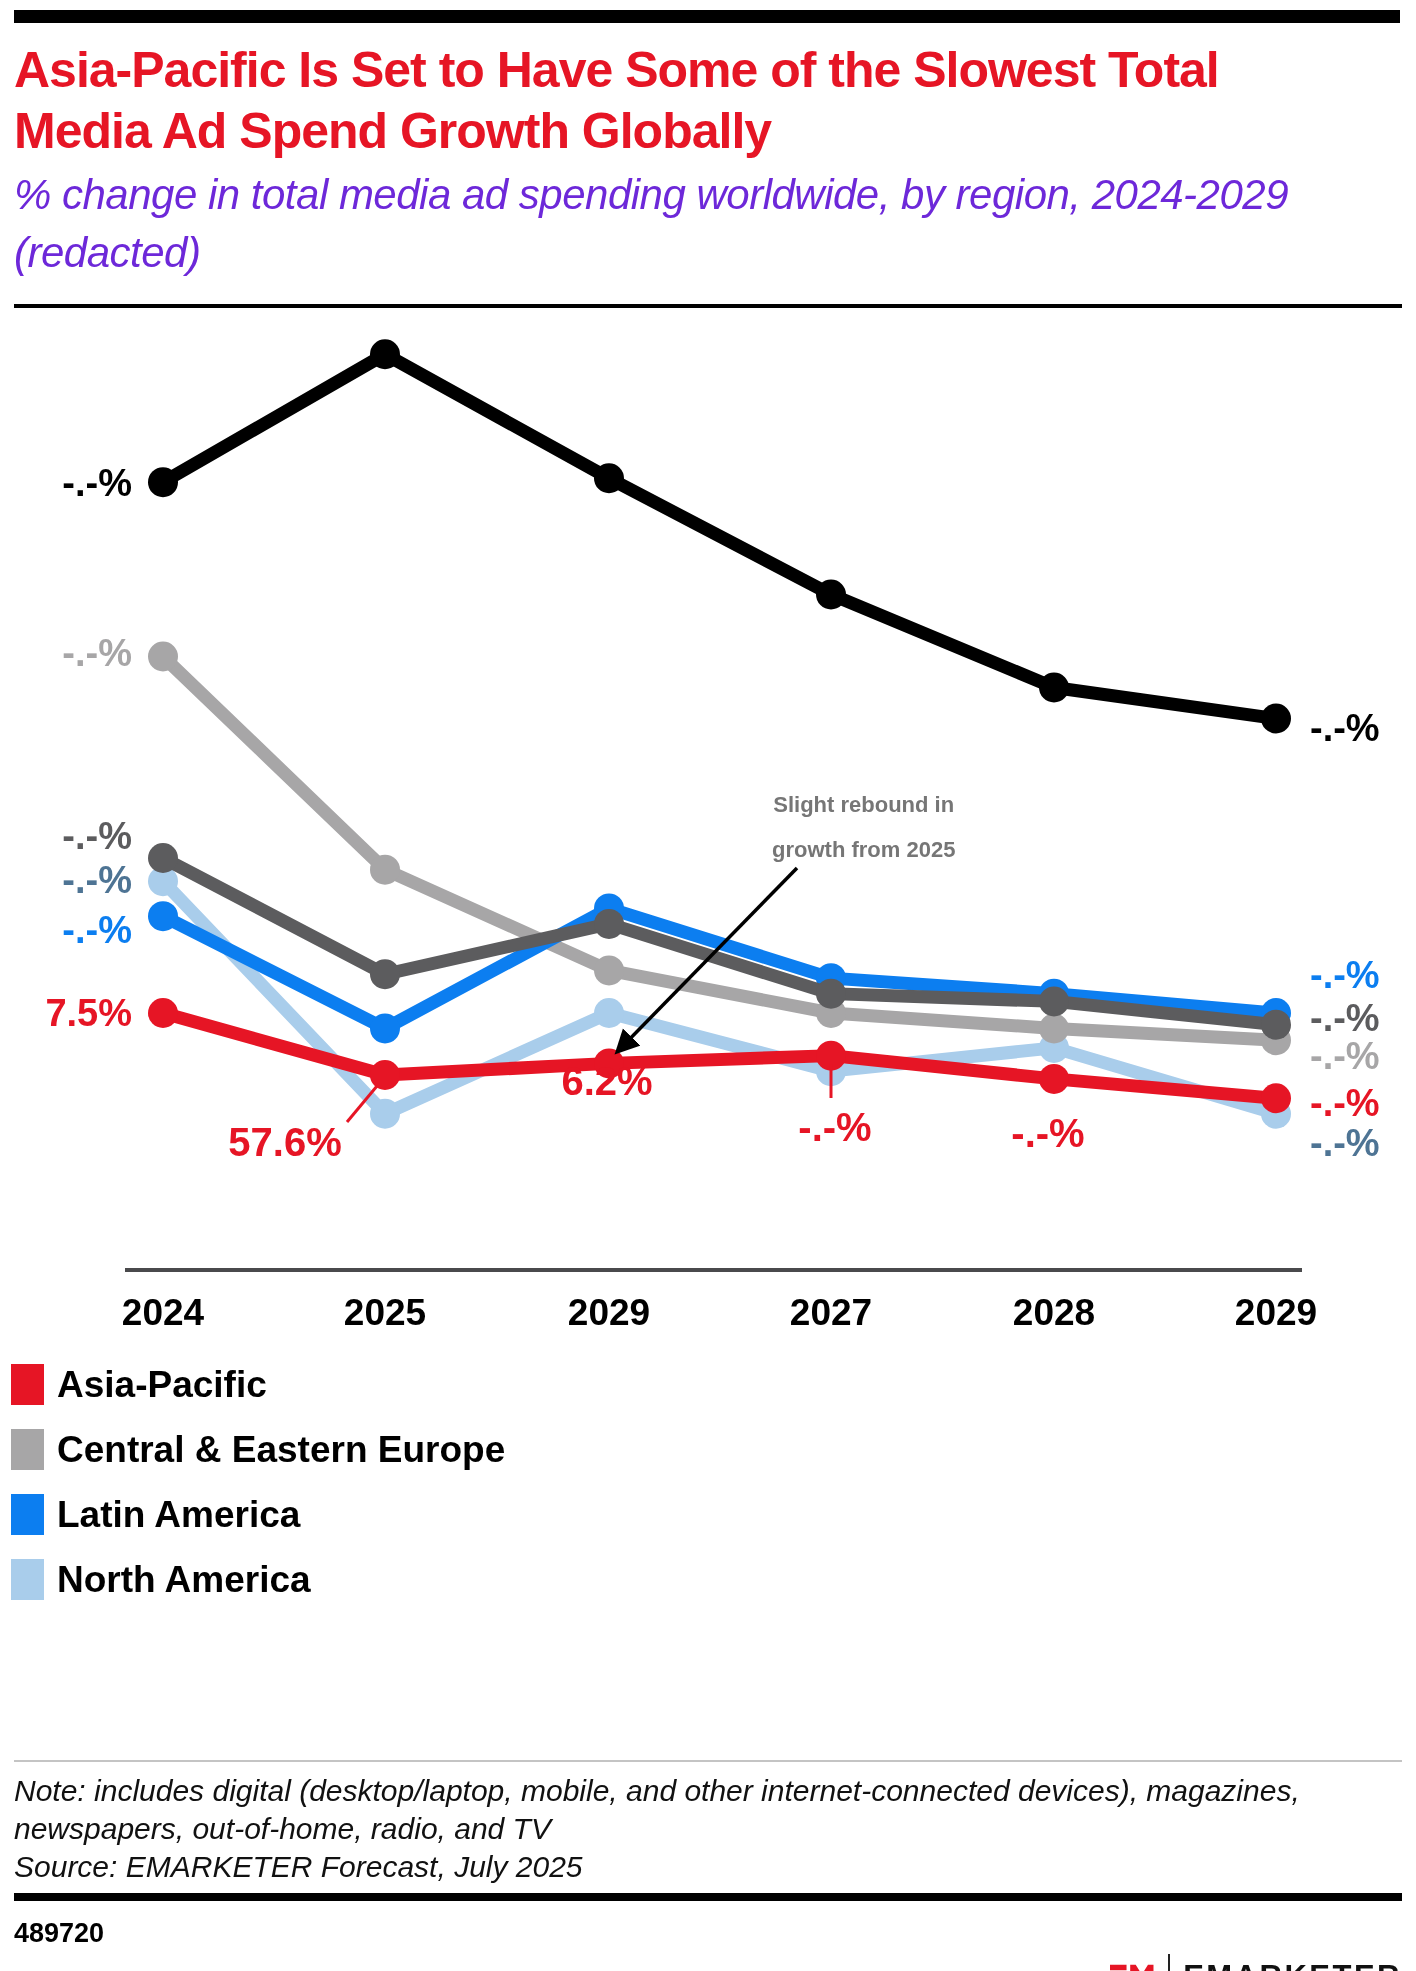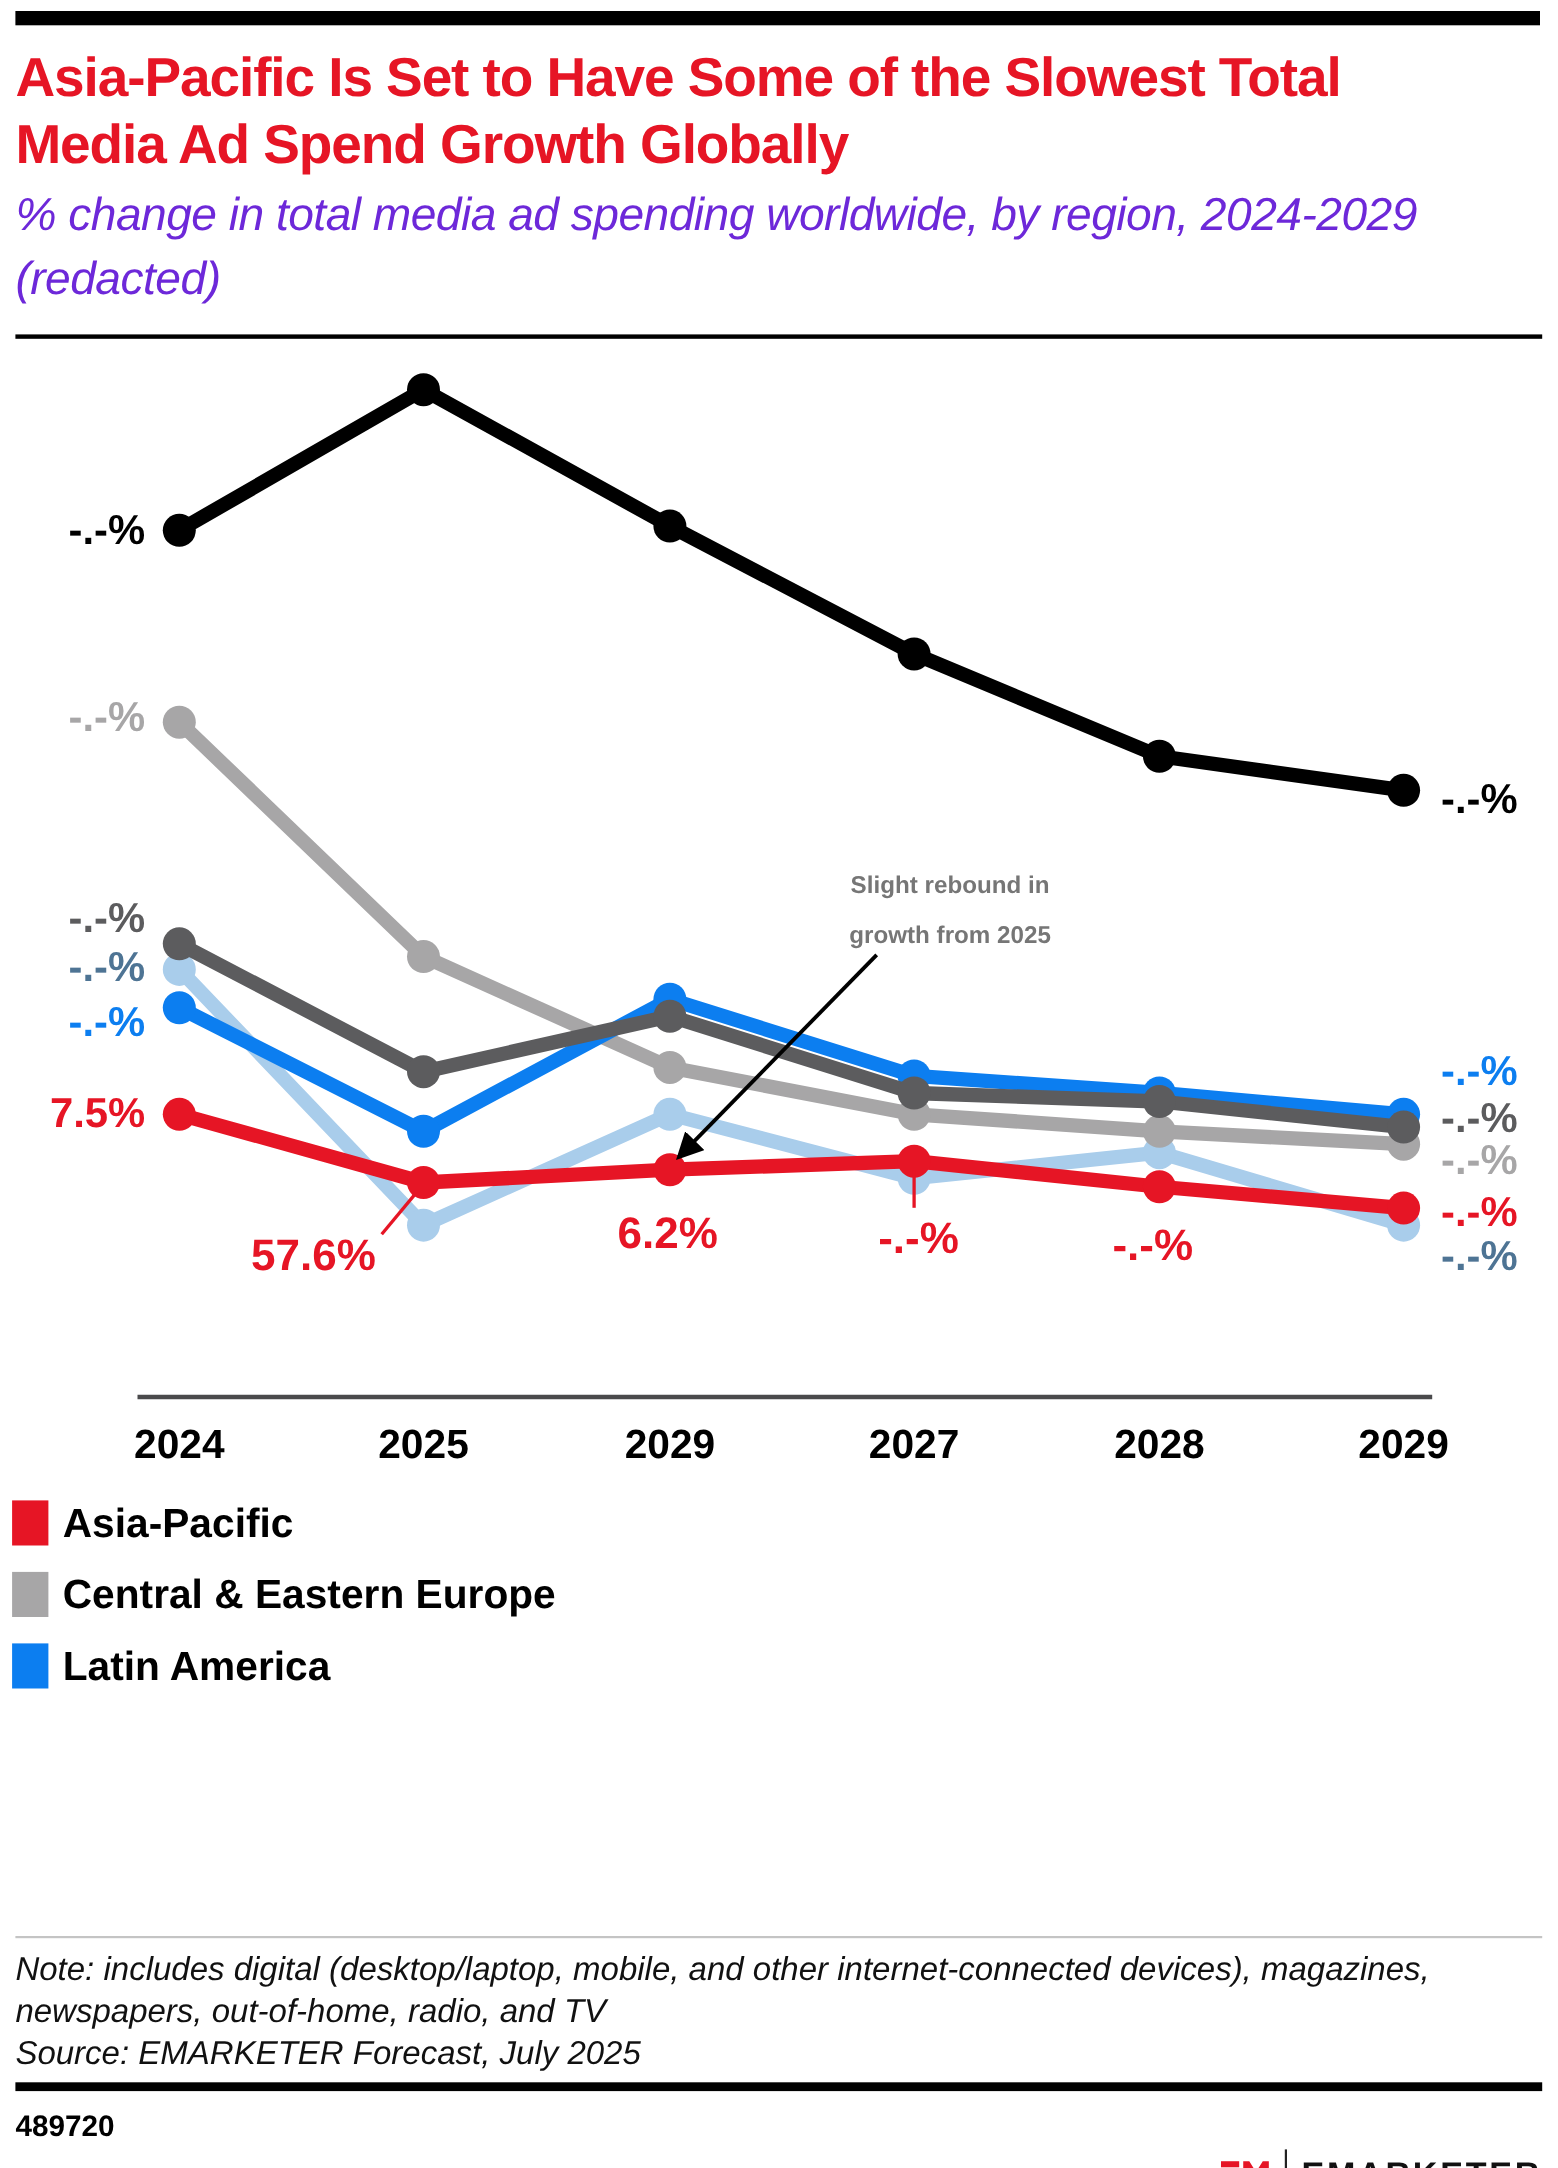--- a/index.html
+++ b/index.html
@@ -134,21 +134,21 @@
     <div class="pt-label left" style="color: rgb(78, 116, 148); top: 880px;">-.-%</div>
     <div class="pt-label left" style="color: rgb(12, 126, 240); top: 930px;">-.-%</div>
     <div class="pt-label left" style="color: rgb(230, 21, 37); top: 1013px;">7.5%</div>
     <div class="pt-label right" style="color: rgb(0, 0, 0); top: 728px;">-.-%</div>
     <div class="pt-label right" style="color: rgb(12, 126, 240); top: 975px;">-.-%</div>
     <div class="pt-label right" style="color: rgb(92, 92, 94); top: 1018px;">-.-%</div>
     <div class="pt-label right" style="color: rgb(167, 166, 167); top: 1056px;">-.-%</div>
     <div class="pt-label right" style="color: rgb(230, 21, 37); top: 1103px;">-.-%</div>
     <div class="pt-label right" style="color: rgb(78, 116, 148); top: 1143px;">-.-%</div>
     <div class="pt-label inner" style="color: rgb(230, 21, 37); top: 1142px; left: 285px;">57.6%</div>
-    <div class="pt-label inner" style="color: rgb(230, 21, 37); top: 1122px; left: 607px;">6.2%</div>
+    <div class="pt-label inner" style="color: rgb(230, 21, 37); top: 1081px; left: 607px;">6.2%</div>
     <div class="pt-label inner" style="color: rgb(230, 21, 37); top: 1127px; left: 835px;">-.-%</div>
     <div class="pt-label inner" style="color: rgb(230, 21, 37); top: 1133px; left: 1048px;">-.-%</div>
   </div>
 <div id="year-labels">
     <div class="year-label" style="left: 163px;">2024</div>
     <div class="year-label" style="left: 385px;">2025</div>
     <div class="year-label" style="left: 609px;">2029</div>
     <div class="year-label" style="left: 831px;">2027</div>
     <div class="year-label" style="left: 1054px;">2028</div>
     <div class="year-label" style="left: 1276px;">2029</div>
@@ -160,20 +160,24 @@
       <div class="legend-label">Asia-Pacific</div>
     </div>
     <div class="legend-row">
       <div class="legend-swatch" style="background: rgb(167, 166, 167);"></div>
       <div class="legend-label">Central &amp; Eastern Europe</div>
     </div>
     <div class="legend-row">
       <div class="legend-swatch" style="background: rgb(12, 126, 240);"></div>
       <div class="legend-label">Latin America</div>
     </div>
+    <div class="legend-row">
+      <div class="legend-swatch" style="background: rgb(169, 205, 235);"></div>
+      <div class="legend-label">North America</div>
+    </div>
   </div>
 
 <div id="note-divider" class="abs"></div>
 <div id="note-block" class="abs">
   <div>Note: includes digital (desktop/laptop, mobile, and other internet-connected devices), magazines, newspapers, out-of-home, radio, and TV</div>
   <div>Source: EMARKETER Forecast, July 2025</div>
 </div>
 <div id="footer-bar" class="abs"></div>
 <div id="chart-id" class="abs">489720</div>
 

